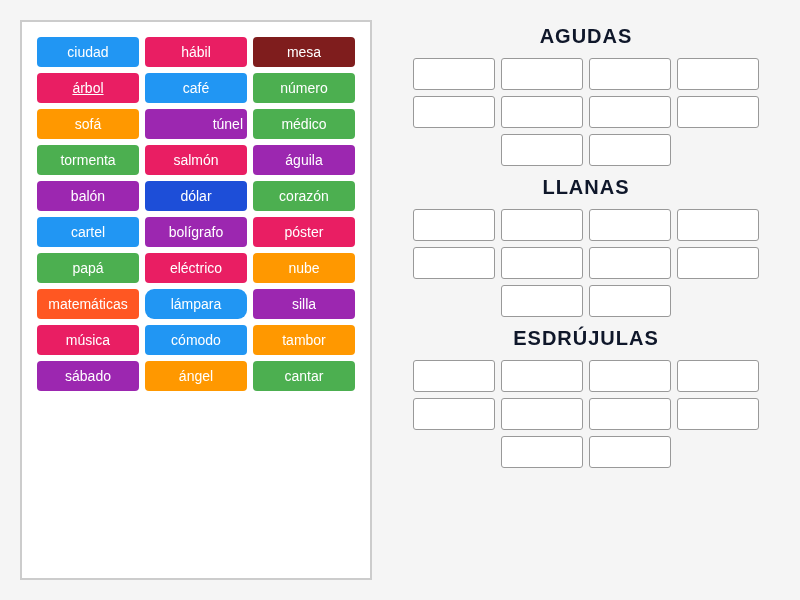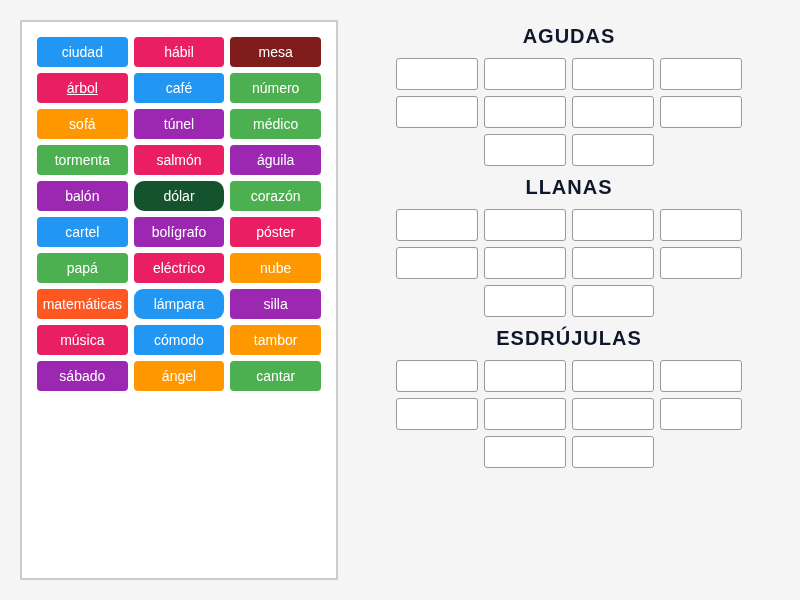--- a/index.html
+++ b/index.html
@@ -10,21 +10,21 @@
       width: 800px;
       height: 600px;
       overflow: hidden;
       display: flex;
       padding: 20px;
       gap: 20px;
     }
 
     
     #left-panel {
-      width: 318px;
+      width: 352px;
       flex-shrink: 0;
       background: white;
       border: 2px solid #ccc;
       padding: 15px;
       display: grid;
       grid-template-columns: repeat(3, 1fr);
       gap: 6px;
       align-content: start;
     }
 
@@ -79,27 +79,27 @@
 <body>
 
 <div id="left-panel">
     <div class="word-tile" style="background-color: rgb(33, 150, 243);">ciudad</div>
     <div class="word-tile" style="background-color: rgb(233, 30, 99);">hábil</div>
     <div class="word-tile" style="background-color: #7f1d1d;">mesa</div>
     <div class="word-tile" style="background-color: rgb(233, 30, 99); text-decoration: underline;">árbol</div>
     <div class="word-tile" style="background-color: rgb(33, 150, 243);">café</div>
     <div class="word-tile" style="background-color: rgb(76, 175, 80);">número</div>
     <div class="word-tile" style="background-color: rgb(255, 152, 0);">sofá</div>
-    <div class="word-tile" style="background-color: rgb(156, 39, 176);">túnel</div>
+    <div class="word-tile" style="background-color: rgb(156, 39, 176); text-align: right;">túnel</div>
     <div class="word-tile" style="background-color: rgb(76, 175, 80);">médico</div>
     <div class="word-tile" style="background-color: rgb(76, 175, 80);">tormenta</div>
     <div class="word-tile" style="background-color: rgb(233, 30, 99);">salmón</div>
     <div class="word-tile" style="background-color: rgb(156, 39, 176);">águila</div>
     <div class="word-tile" style="background-color: rgb(156, 39, 176);">balón</div>
-    <div class="word-tile" style="background-color: #14532d; border-radius: 10px;">dólar</div>
+    <div class="word-tile" style="background-color: #1d4ed8;">dólar</div>
     <div class="word-tile" style="background-color: rgb(76, 175, 80);">corazón</div>
     <div class="word-tile" style="background-color: rgb(33, 150, 243);">cartel</div>
     <div class="word-tile" style="background-color: rgb(156, 39, 176);">bolígrafo</div>
     <div class="word-tile" style="background-color: rgb(233, 30, 99);">póster</div>
     <div class="word-tile" style="background-color: rgb(76, 175, 80);">papá</div>
     <div class="word-tile" style="background-color: rgb(233, 30, 99);">eléctrico</div>
     <div class="word-tile" style="background-color: rgb(255, 152, 0);">nube</div>
     <div class="word-tile" style="background-color: rgb(255, 87, 34);">matemáticas</div>
     <div class="word-tile" style="background-color: rgb(33, 150, 243); border-radius: 9px;">lámpara</div>
     <div class="word-tile" style="background-color: rgb(156, 39, 176);">silla</div>

